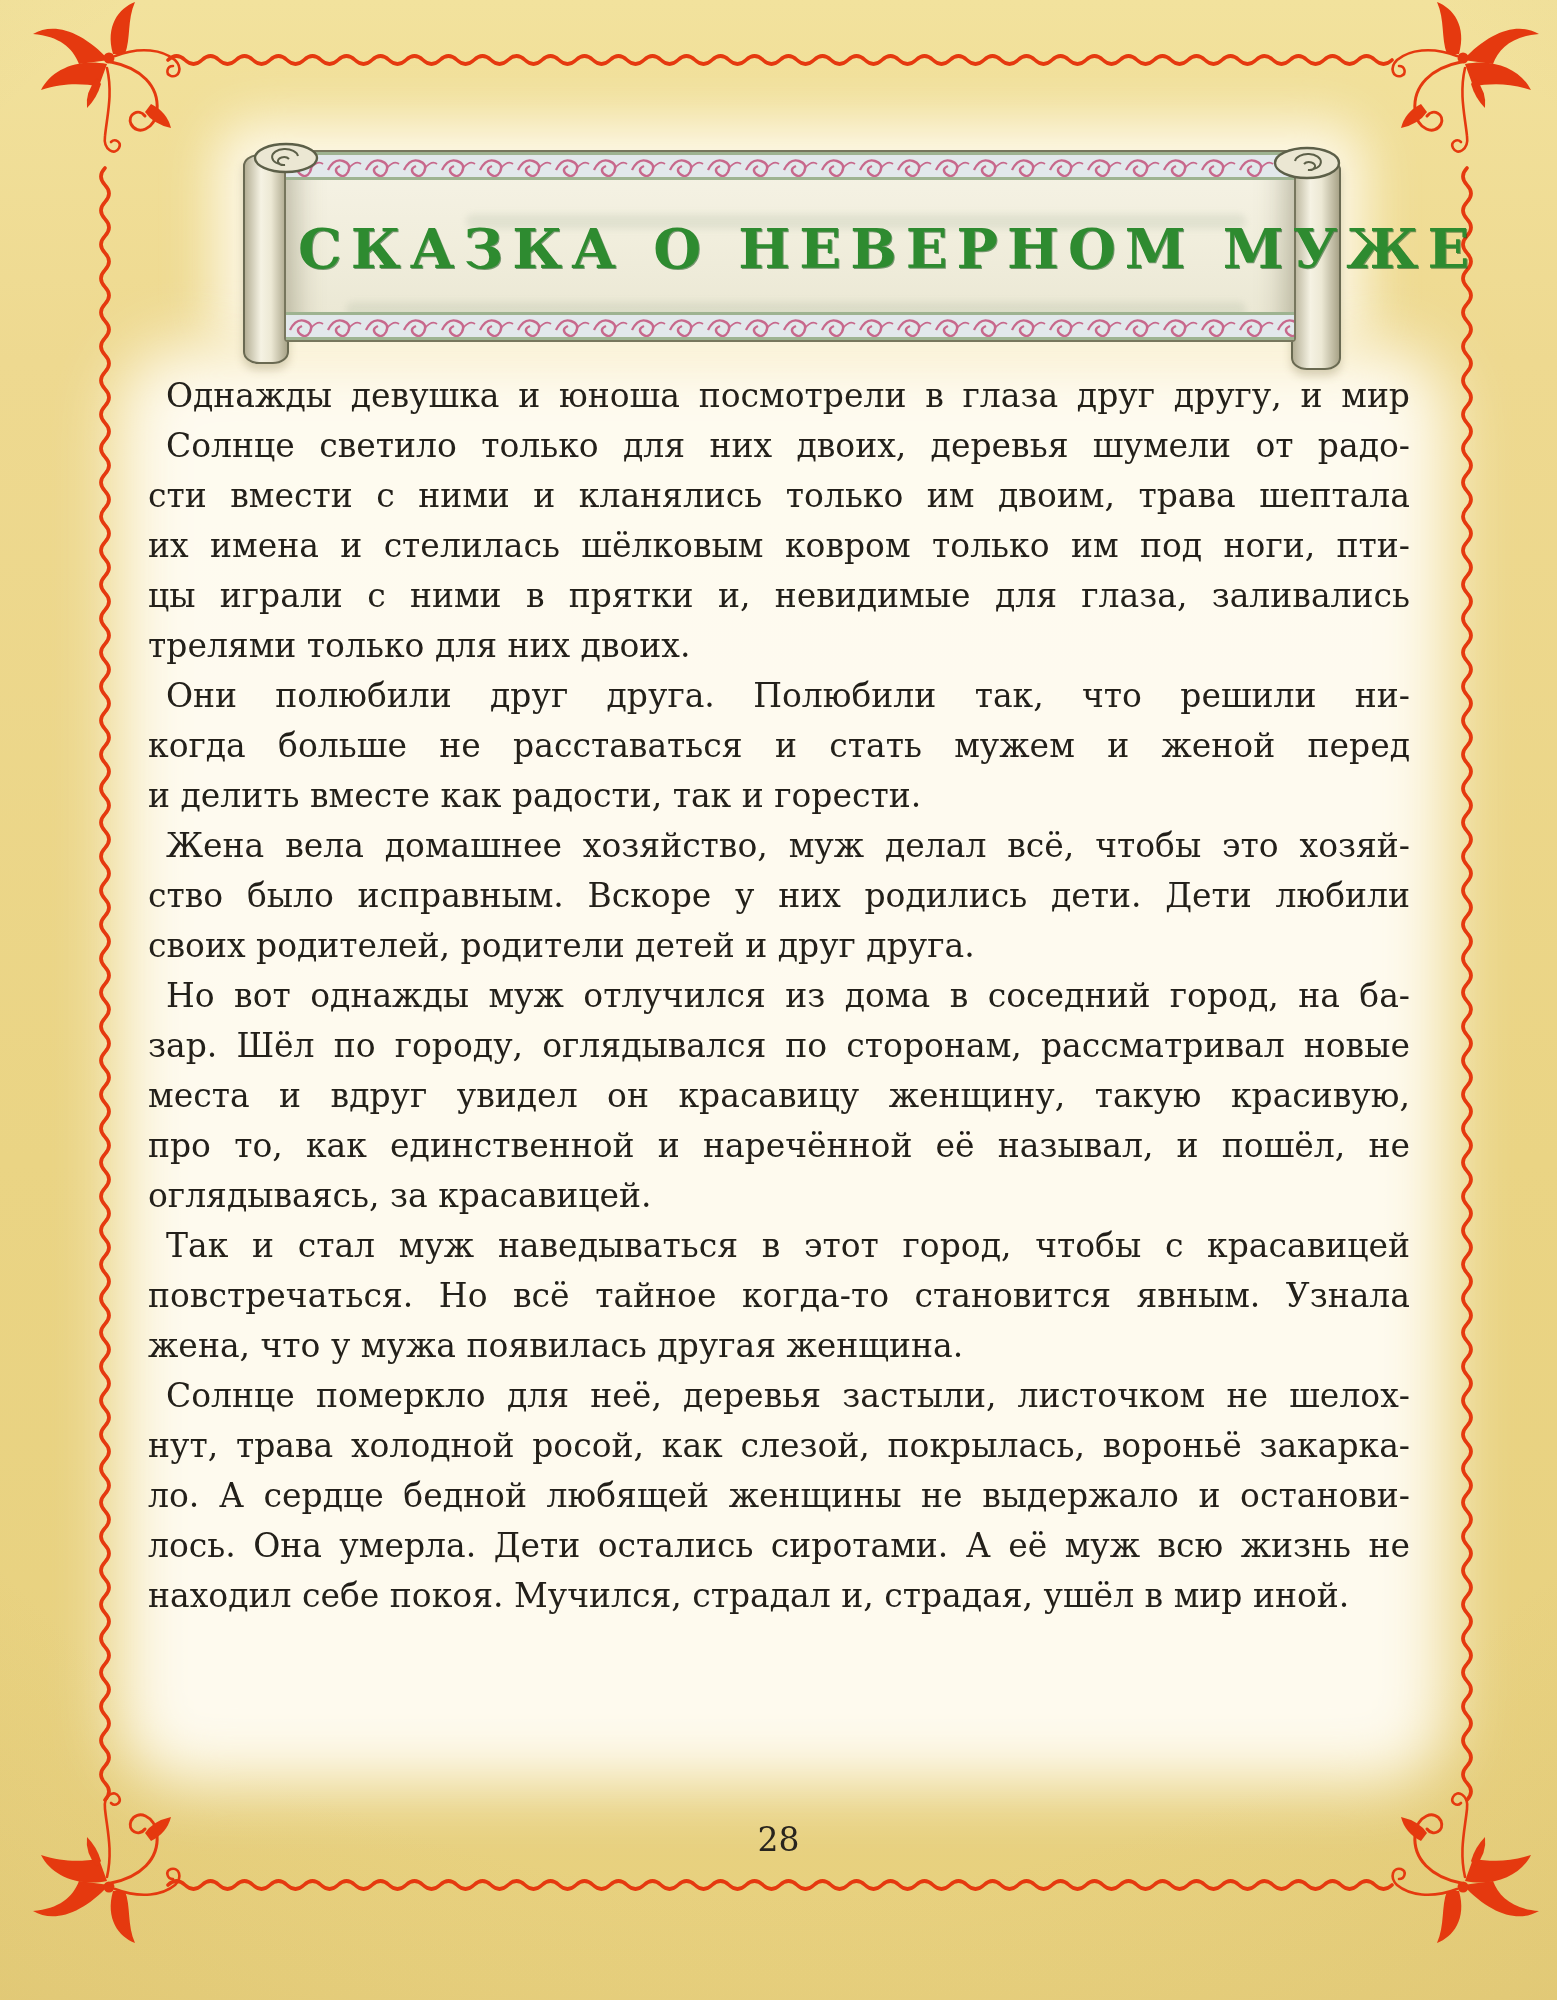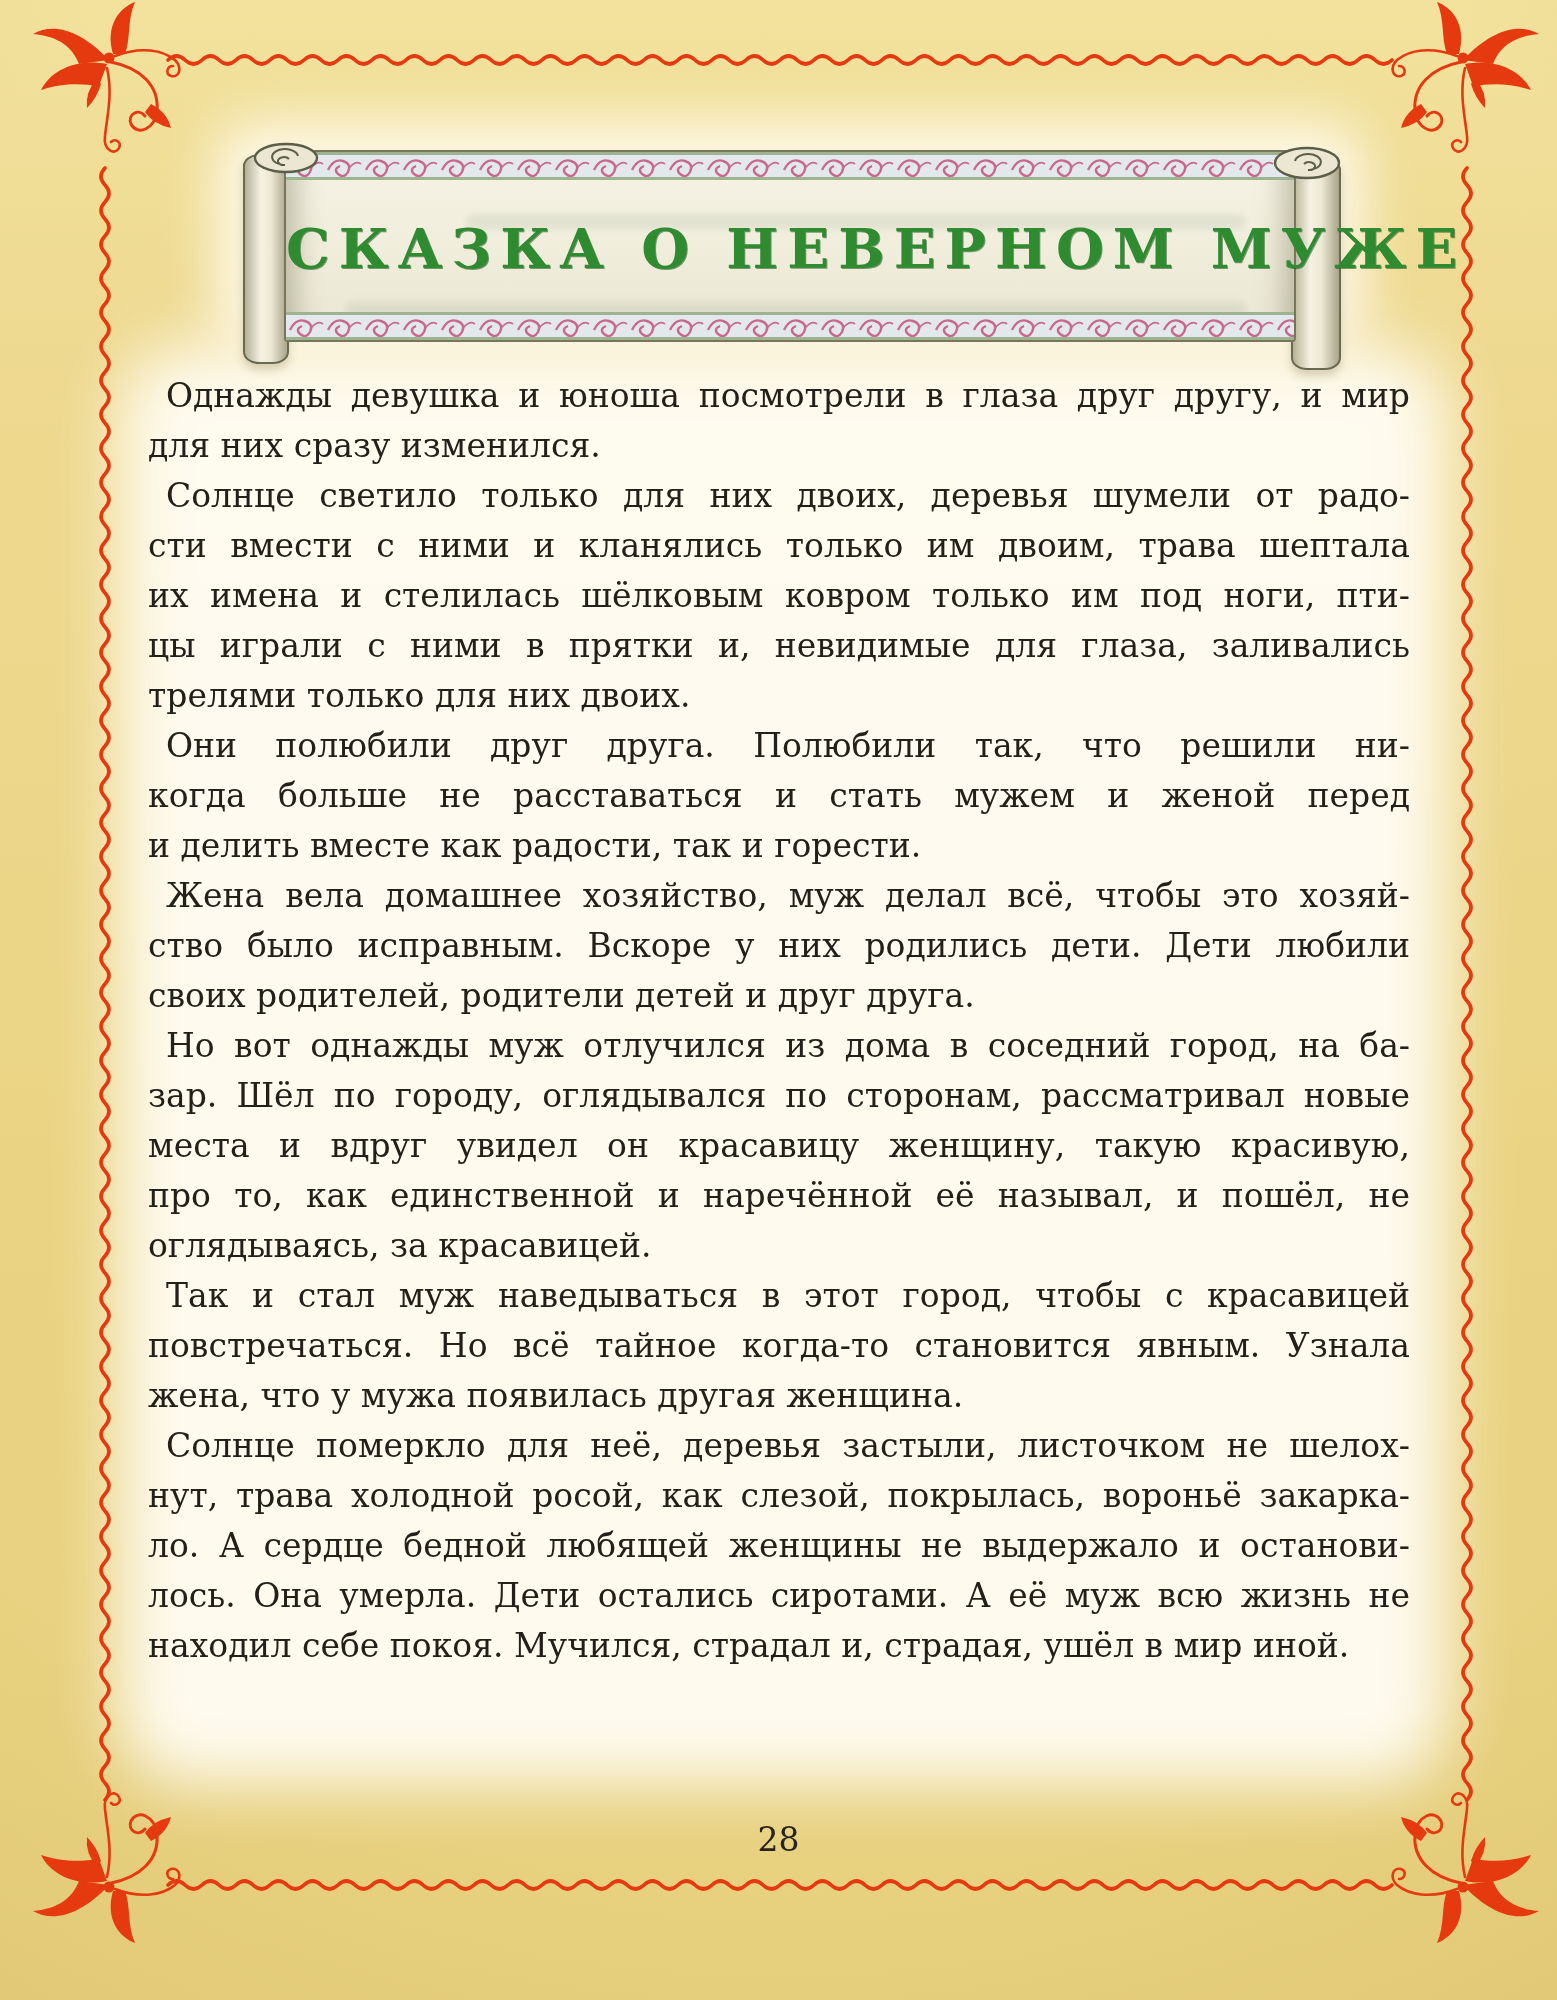--- a/index.html
+++ b/index.html
@@ -30,20 +30,21 @@
   .strip-top{top:0;}
   .strip-bottom{bottom:0;}
   .swirl{fill:none;stroke:var(--strip-swirl,#c7688c);stroke-width:2.4;}
   .swirl.thin{stroke-width:1.8;}
   .banner-title{
     position:absolute;left:0;right:0;top:50%;transform:translateY(-46%);
     text-align:center;white-space:nowrap;
     font-family:"DejaVu Serif","Liberation Serif",serif;font-weight:bold;
     font-size:55px;letter-spacing:9px;color:var(--title-green,#2e8b30);
     text-shadow:1px 1px 0 rgba(20,80,25,0.55);
+    padding-left:12px;
   }
   .smudge{position:absolute;height:15px;border-radius:8px;background:rgba(125,150,120,0.14);filter:blur(3px);}
   .roll{
     position:absolute;width:42px;border:2px solid #6a6a52;border-radius:16px/12px;
     background:linear-gradient(90deg,#b5b096 0%,#f5f2e3 38%,#ece8d4 62%,#a9a489 100%);
     box-shadow:0 6px 8px rgba(110,100,50,0.25);
   }
   .roll-left{left:3px;top:36px;height:206px;}
   .roll-right{right:4px;top:40px;height:208px;width:46px;}
   .cap{position:absolute;z-index:4;}
@@ -138,21 +139,20 @@
     </svg>
     <svg class="cap" style="right:-4px;top:22px;" width="90" height="44">
       <ellipse class="cap-ellipse" cx="48" cy="23" rx="32" ry="15"></ellipse>
       <path class="cap-spiral" d="M36,21 a13,8 0 1 1 13,9 a6,4 0 1 0 -4,-6"></path>
     </svg>
   </div>
 
   <div class="story">
       <div class="para">
         <div class="line first just">Однажды девушка и юноша посмотрели в глаза друг другу, и мир</div>
-        <div class="line">для них сразу изменился.</div>
       </div>
       <div class="para">
         <div class="line first just">Солнце светило только для них двоих, деревья шумели от радо-</div>
         <div class="line just">сти вмести с ними и кланялись только им двоим, трава шептала</div>
         <div class="line just">их имена и стелилась шёлковым ковром только им под ноги, пти-</div>
         <div class="line just">цы играли с ними в прятки и, невидимые для глаза, заливались</div>
         <div class="line">трелями только для них двоих.</div>
       </div>
       <div class="para">
         <div class="line first just">Они полюбили друг друга. Полюбили так, что решили ни-</div>

